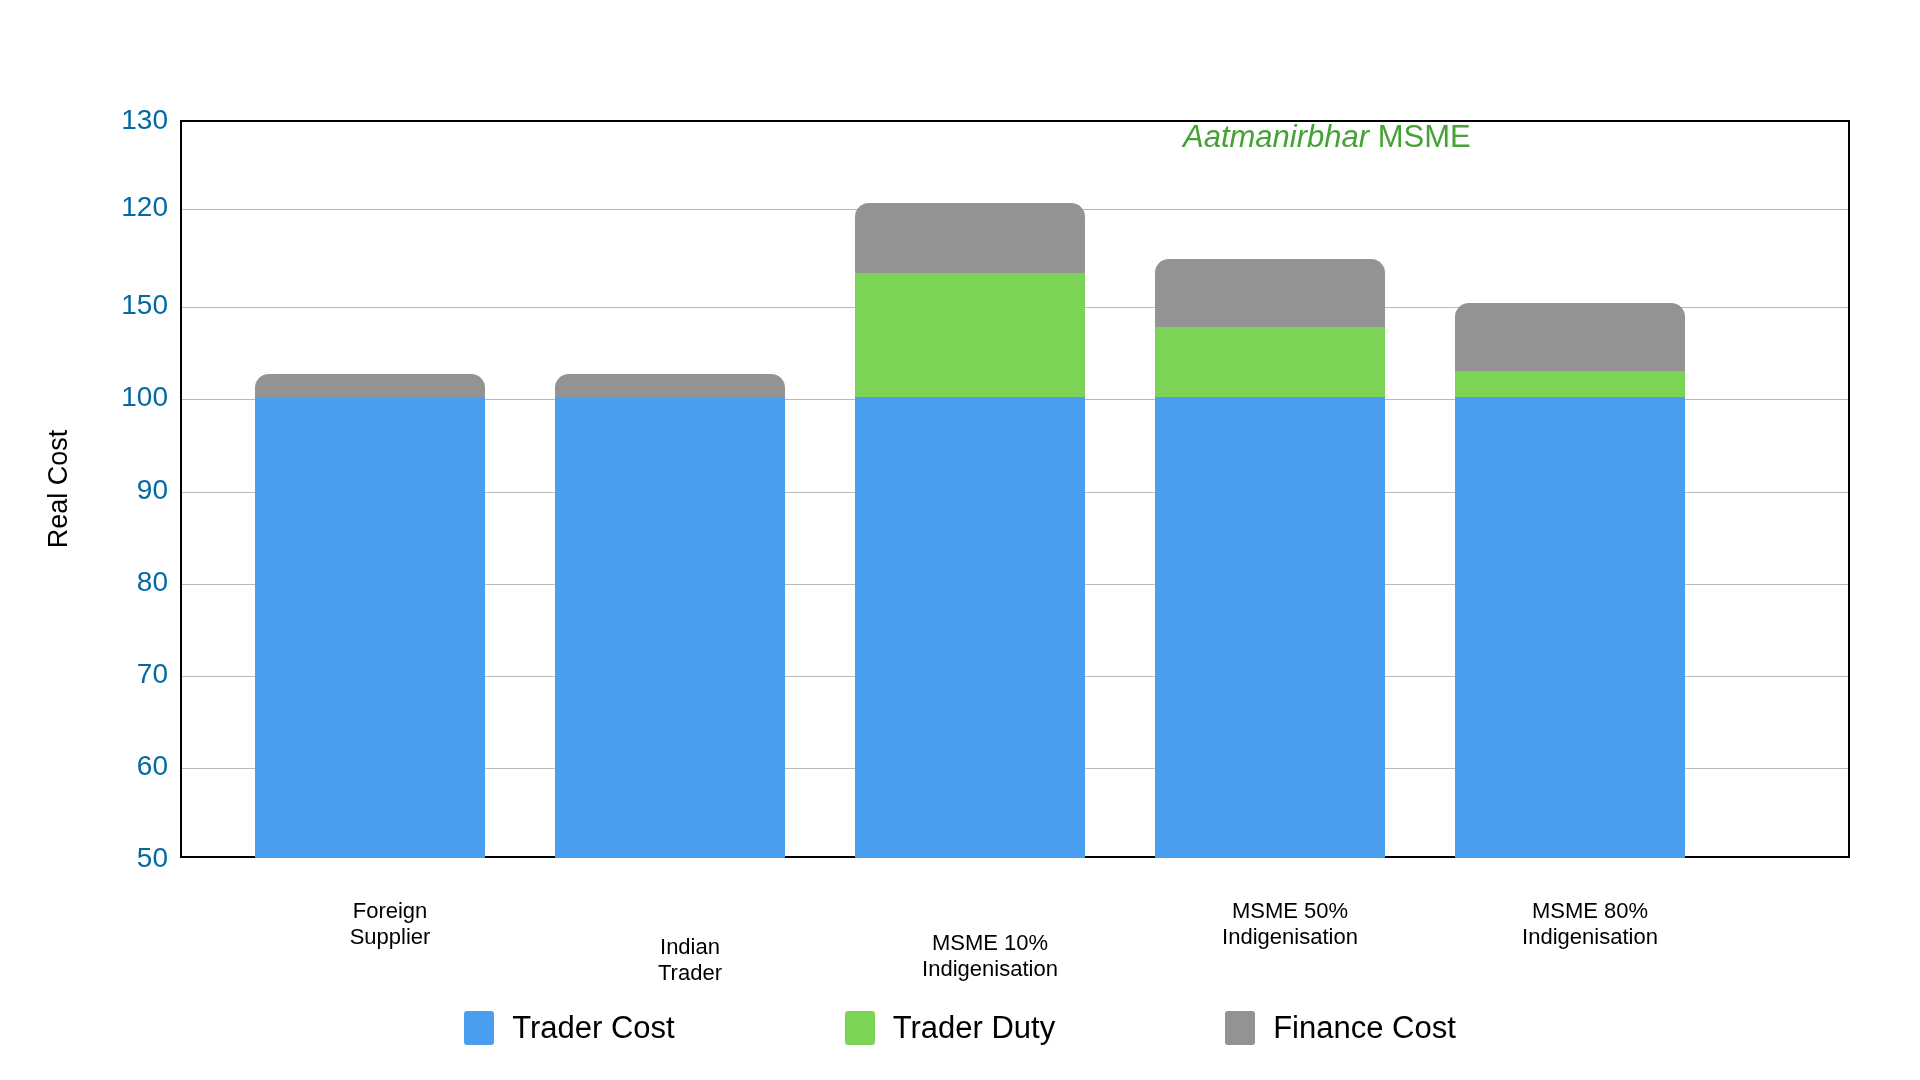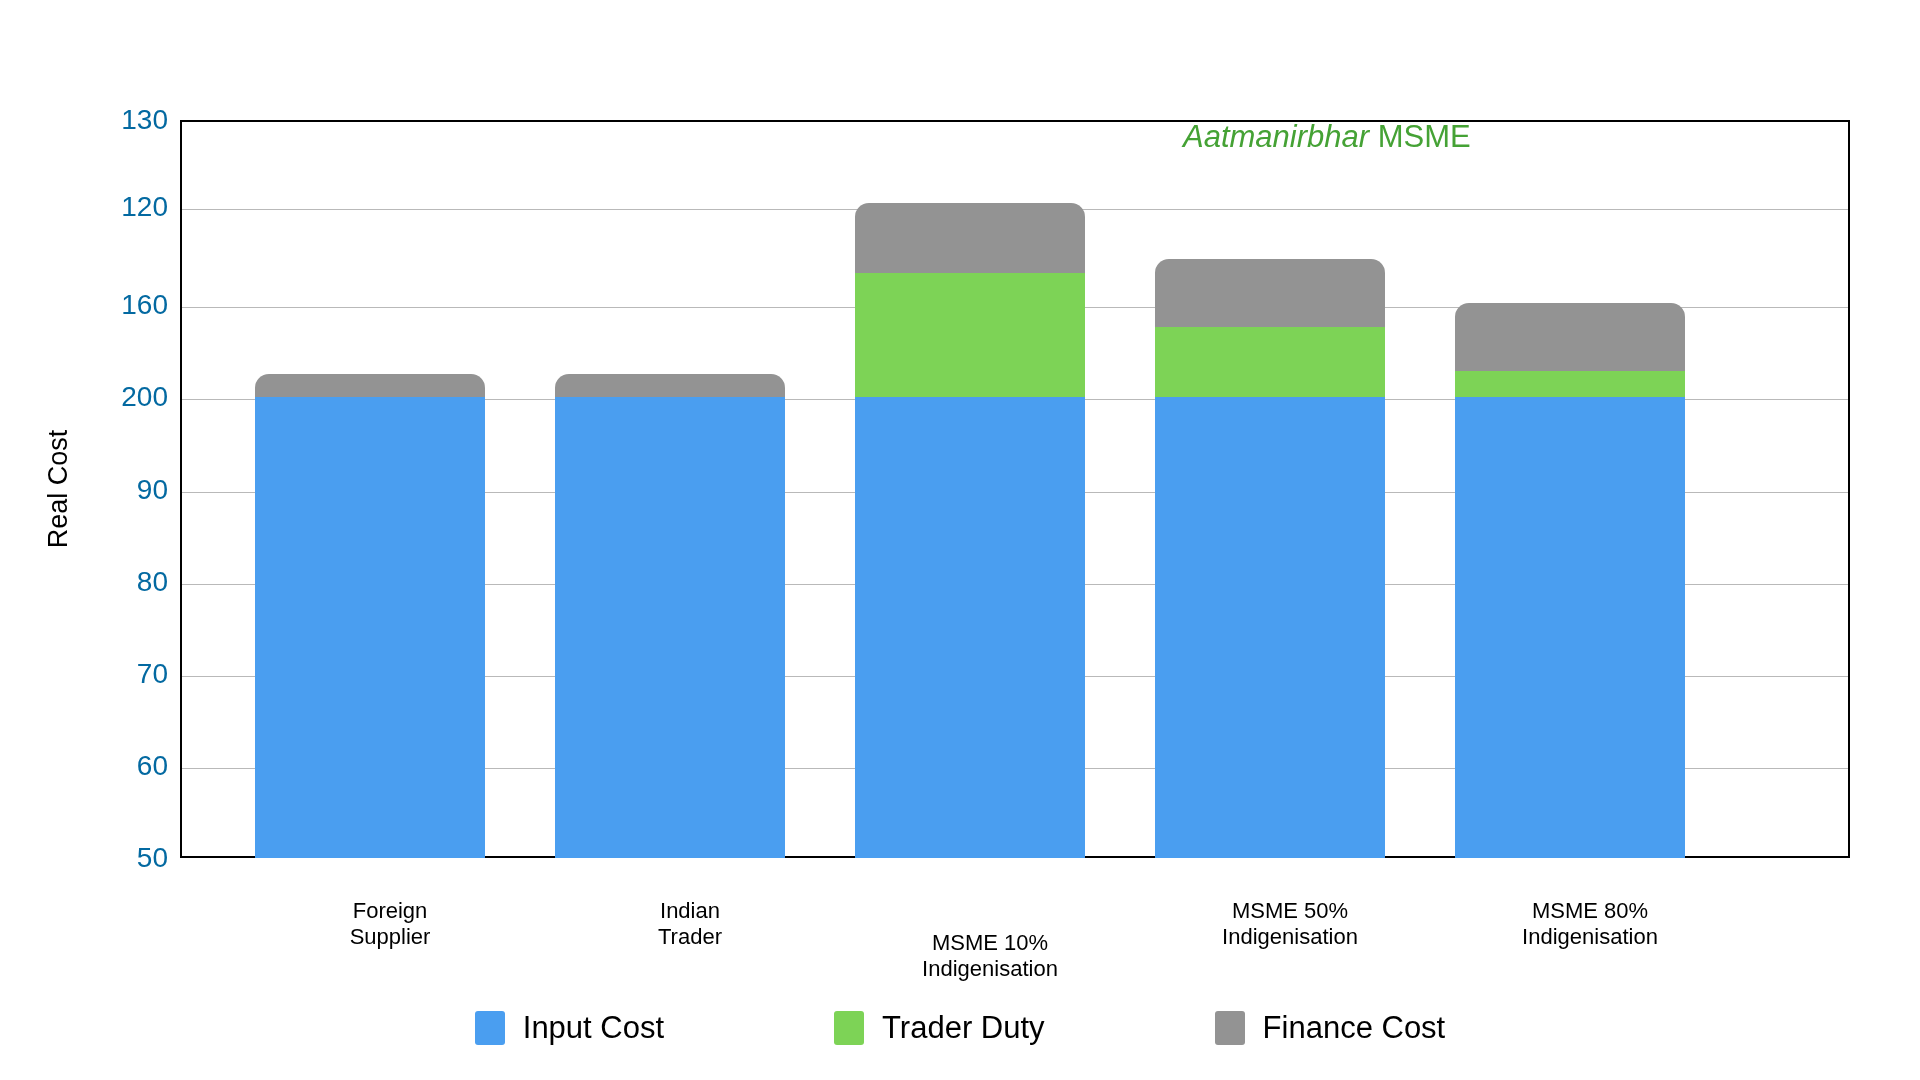--- a/index.html
+++ b/index.html
@@ -128,47 +128,47 @@
     <div class="bar-group" style="left:1275px;width:230px;height:555px;">
       <div class="seg" style="bottom:0;height:461px;background:#4a9ef0;"></div>
       <div class="seg" style="bottom:461px;height:26px;background:#7dd356;"></div>
       <div class="seg top" style="bottom:487px;height:68px;background:#939393;"></div>
     </div>
 
   </div>
 
   <div class="ytick" style="top:120px;">130</div>
   <div class="ytick" style="top:207px;">120</div>
-  <div class="ytick" style="top:305px;">160</div>
-  <div class="ytick" style="top:397px;">200</div>
+  <div class="ytick" style="top:305px;">150</div>
+  <div class="ytick" style="top:397px;">100</div>
   <div class="ytick" style="top:490px;">90</div>
   <div class="ytick" style="top:582px;">80</div>
   <div class="ytick" style="top:674px;">70</div>
   <div class="ytick" style="top:766px;text-align:right;">60</div>
   <div class="ytick" style="top:858px;">50</div>
 
   <div class="ylabel">Real Cost</div>
 
   <div class="xtick" style="left:180px;width:420px;">Foreign
 Supplier</div>
-  <div class="xtick" style="left:480px;width:420px;">Indian
+  <div class="xtick" style="left:480px;width:420px;margin-top:36px;">Indian
 Trader</div>
   <div class="xtick" style="left:780px;width:420px;margin-top:32px;">MSME 10%
 Indigenisation</div>
   <div class="xtick" style="left:1080px;width:420px;">MSME 50%
 Indigenisation</div>
   <div class="xtick" style="left:1380px;width:420px;">MSME 80%
 Indigenisation</div>
 
   <div class="annot" id="annot-msme"><span class="it">Aatmanirbhar</span><span> MSME</span></div>
 
   <div class="legend">
     <div class="legend-item">
       <span class="swatch" style="background:#4a9ef0;"></span>
-      <span class="legend-text">Input Cost</span>
+      <span class="legend-text">Trader Cost</span>
     </div>
     <div class="legend-item">
       <span class="swatch" style="background:#7dd356;"></span>
       <span class="legend-text">Trader Duty</span>
     </div>
     <div class="legend-item">
       <span class="swatch" style="background:#939393;"></span>
       <span class="legend-text">Finance Cost</span>
     </div>
   </div>

